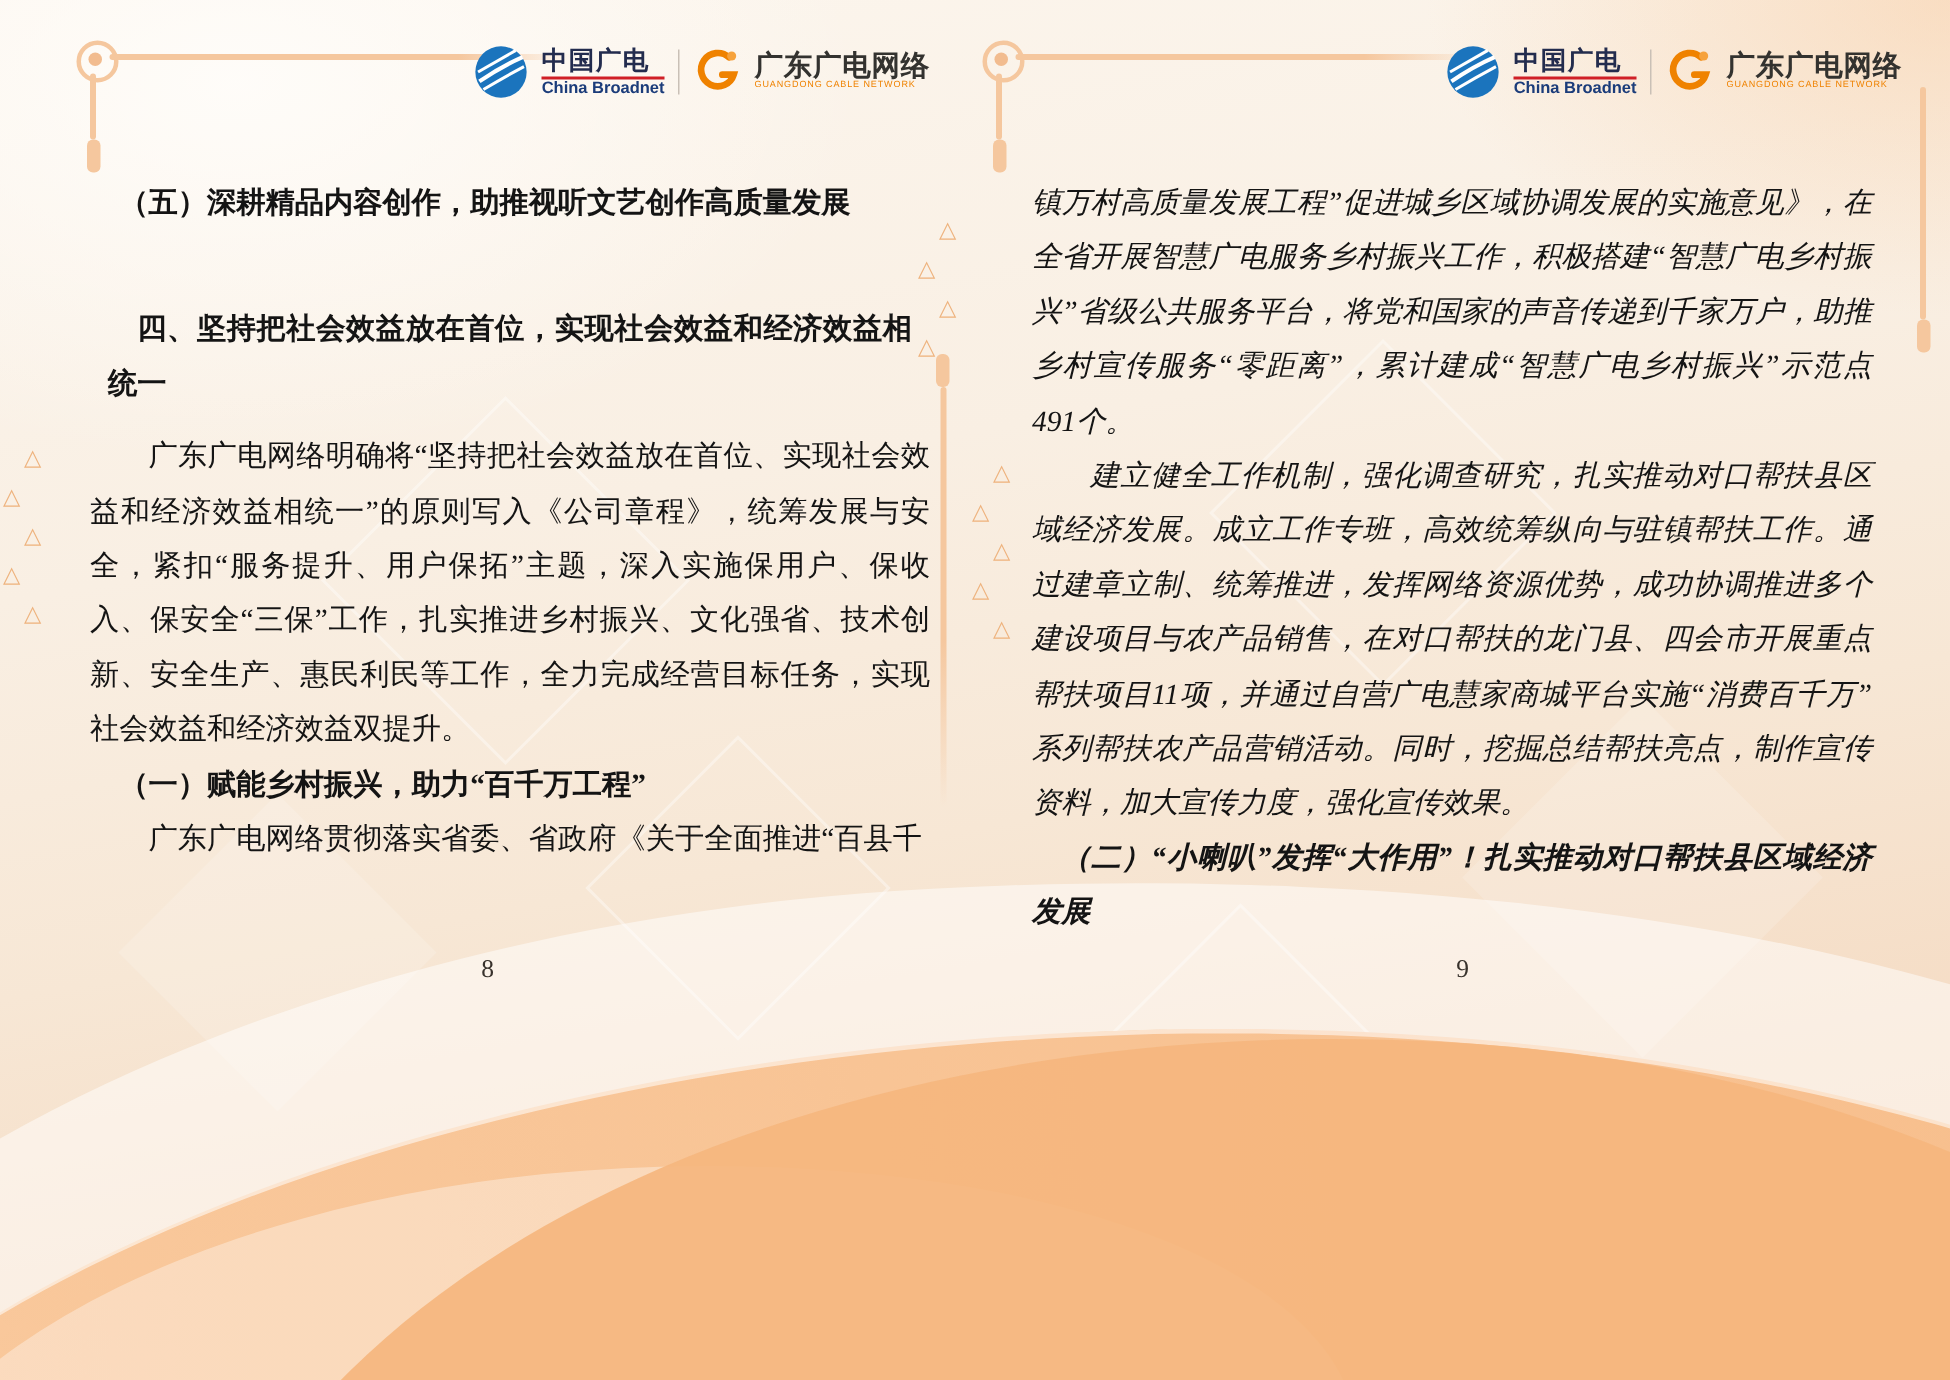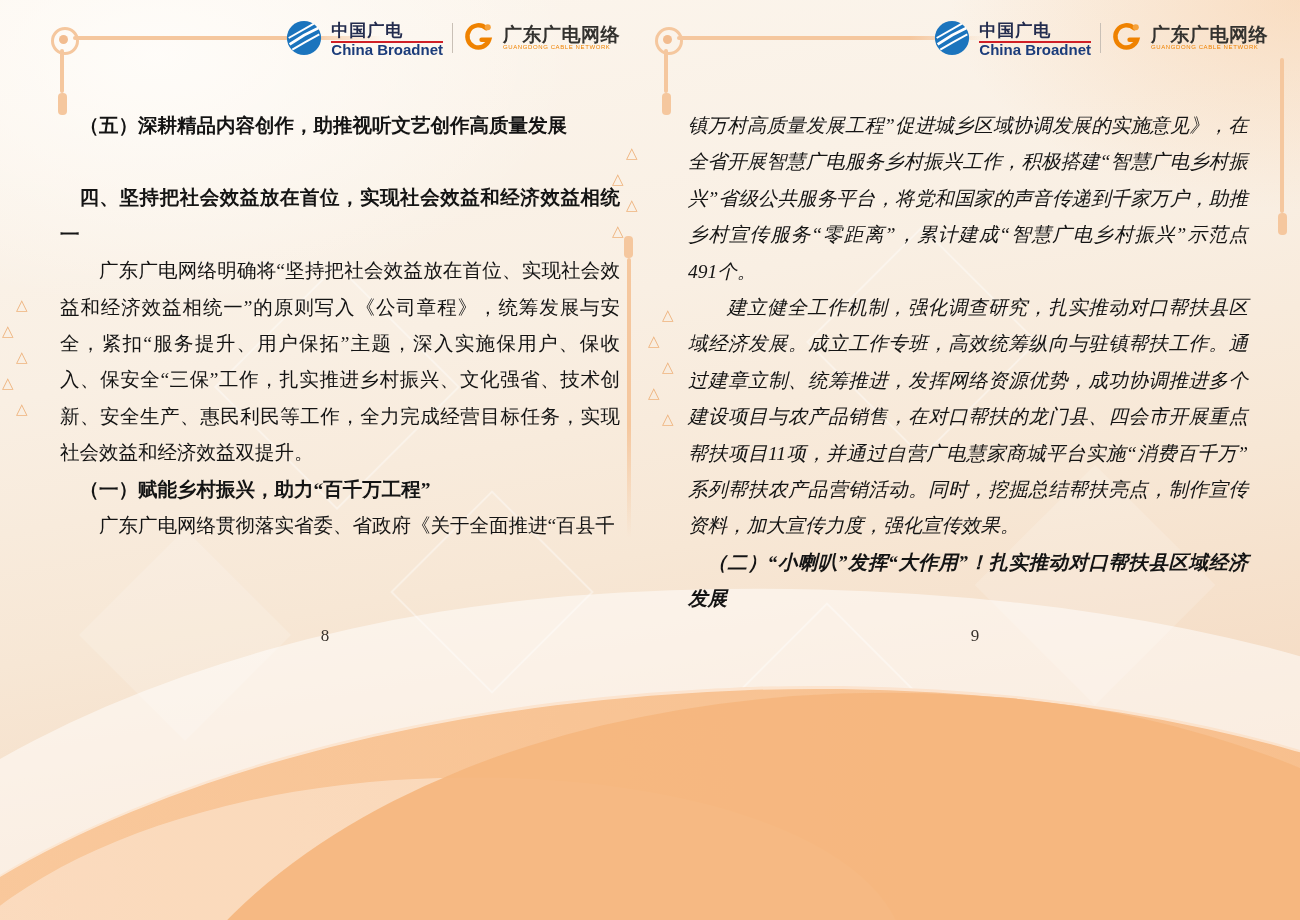--- a/index.html
+++ b/index.html
@@ -32,43 +32,43 @@
   .orn .hline{position:absolute;height:4px;background:linear-gradient(90deg,#f5c79e 75%,rgba(245,199,158,0));border-radius:2px;}
   .orn .vline{position:absolute;width:4px;background:#f5c79e;border-radius:2px;}
   .orn .vcap{position:absolute;width:9px;background:#f5c79e;border-radius:4px;}
   .orn .vfade{position:absolute;width:4px;background:linear-gradient(180deg,#f5c79e 60%,rgba(245,199,158,0));border-radius:2px;}
   .tri-col{position:absolute;display:flex;flex-direction:column;color:#eeb37e;
     font-family:"DejaVu Sans",sans-serif;font-size:15px;line-height:26px;pointer-events:none;}
   .tri-col span:nth-child(even){margin-left:-8px;}
   .tri-col span:nth-child(odd){margin-left:6px;}
 
   
-  .page{position:absolute;top:6px;width:650px;height:684px;}
+  .page{position:absolute;top:16px;width:650px;height:684px;}
   .page-left{left:0;}
   .page-right{left:650px;}
 
   .logo{position:absolute;top:14px;display:flex;align-items:center;gap:9px;}
   .page-left .logo{right:30px;}
   .page-right .logo{right:32px;}
   .logo .block{display:flex;flex-direction:column;justify-content:center;}
   .cb-cn{font-family:"Liberation Sans","DejaVu Sans",sans-serif;font-weight:bold;font-size:17px;color:#232c4e;letter-spacing:1px;line-height:18px;}
   .cb-rule{height:2px;background:#d01f26;margin:1px 0 1px 0;width:100%;}
-  .cb-en{font-family:"Liberation Sans","DejaVu Sans",sans-serif;font-weight:bold;font-size:15px;color:#1b3c7a;line-height:11px;}
+  .cb-en{font-family:"Liberation Sans","DejaVu Sans",sans-serif;font-weight:bold;font-size:11px;color:#1b3c7a;line-height:11px;}
   .divider{width:1px;height:30px;background:#c9c0b6;}
   .gd-cn{font-family:"Liberation Sans","DejaVu Sans",sans-serif;font-weight:bold;font-size:19px;color:#33322f;line-height:17px;letter-spacing:.5px;}
   .gd-en{font-family:"Liberation Sans","DejaVu Sans",sans-serif;font-size:6px;color:#ef8200;letter-spacing:.6px;line-height:8px;}
 
   .body-text{position:absolute;top:102px;font-size:19.5px;line-height:36.4px;color:#141414;
     text-align:justify;}
   .page-left .body-text{left:60px;width:560px;}
   .page-right .body-text{left:38px;width:560px;font-style:italic;}
   .para{text-indent:2em;margin:0;}
   .para-cont{text-indent:0;margin:0;}
   .h-sub{font-weight:bold;text-indent:1em;margin:0;}
-  .h-chapter{font-weight:bold;text-indent:1em;margin:0;}
+  .h-chapter{font-weight:bold;text-indent:1em;margin:12px;}
   .spacer{height:36px;}
 
   .page-num{position:absolute;bottom:44px;left:0;width:100%;text-align:center;
     font-size:17px;color:#38322c;}
 </style>
 </head>
 <body>
 
 <div class="canvas">
 

